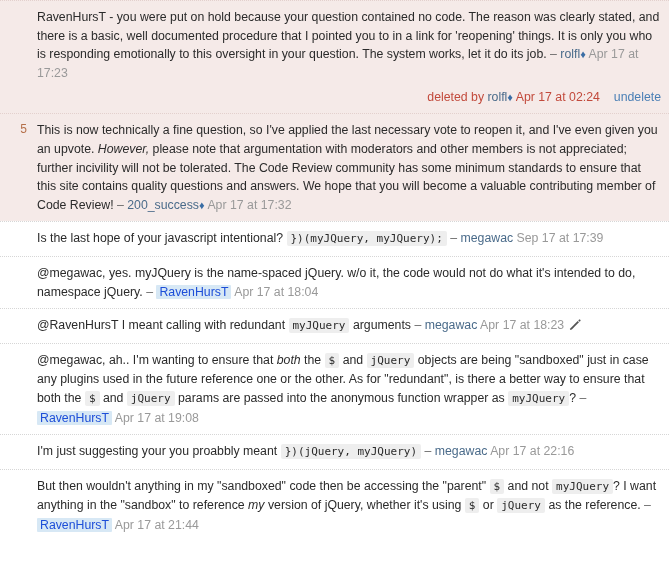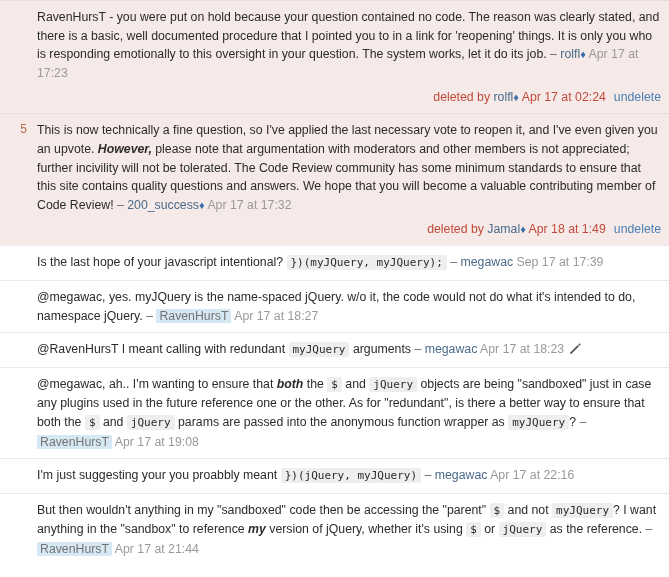--- a/index.html
+++ b/index.html
@@ -55,29 +55,29 @@
     padding:7px 8px 7px 4px;
     line-height:18.6px;
   }
   .comment .text{
     display:block;
     word-wrap:break-word;
   }
   
   .userlink{ color:#4a6b8a; text-decoration:none; }
   .userlink.owner{
-    color:#737373;
+    color:#1d4ed8;
     background:#d7e8f5;
     padding:0 3px;
     border-radius:1px;
   }
   .modflair{ color:#3b6ea5; font-size:11px; }
   .date{ color:#999999; }
   .dash{ color:#666666; }
-  .italic{ font-style:italic;font-weight:bold; }
+  .italic{ font-style:italic; }
   code{
     font-family:"DejaVu Sans Mono", monospace;
     font-size:11px;
     background:#eeeeee;
     padding:1px 4px;
     border-radius:2px;
     color:#2b2b2b;
     white-space:pre;
   }
   
@@ -87,21 +87,21 @@
     padding:0 8px 7px 0;
     color:#c24a3c;
     font-size:12.3px;
     line-height:17px;
   }
   .del-line .u{ color:#4a6b8a; text-decoration:none; }
   .del-line .di{ color:#3b6ea5; font-size:11px; }
   .del-line .undelete{
     color:#4a7fb5;
     text-decoration:none;
-    margin-left:8px;
+    margin-left:14px;
   }
   .edit-icon{
     display:inline-block;
     vertical-align:-2px;
     margin-left:5px;
     width:12px;
     height:12px;
   }
   .edit-icon svg{ display:block; }
 </style>
@@ -118,35 +118,34 @@
       </div>
       <div class="del-line"><span>deleted by</span> <a href="#" class="u">rolfl</a><span class="di">♦</span> <span>Apr 17 at 02:24</span><a href="#" class="undelete">undelete</a></div>
     </div>
     <div class="comment deleted">
       <div class="crow">
         <div class="score-col">5</div>
         <div class="body-col">
           <span class="text"><span>This is now technically a fine question, so I've applied the last necessary vote to reopen it, and I've even given you an upvote. </span><i class="italic">However,</i><span> please note that argumentation with moderators and other members is not appreciated; further incivility will not be tolerated. The Code Review community has some minimum standards to ensure that this site contains quality questions and answers. We hope that you will become a valuable contributing member of Code Review! </span><span class="dash">–</span> <a href="#" class="userlink">200_success</a><span class="modflair">♦</span> <span class="date">Apr 17 at 17:32</span></span>
         </div>
       </div>
-      <div class="del-line"><span>deleted by</span> <a href="#" class="u">Jamal</a><span class="di">♦</span> <span>Apr 18 at 1:49</span><a href="#" class="undelete">undelete</a></div>
     </div>
     <div class="comment">
       <div class="crow">
         <div class="score-col"></div>
         <div class="body-col">
           <span class="text"><span>Is the last hope of your javascript intentional? </span><code>})(myJQuery, myJQuery);</code><span> </span><span class="dash">–</span> <a href="#" class="userlink">megawac</a> <span class="date">Sep 17 at 17:39</span></span>
         </div>
       </div>
     </div>
     <div class="comment">
       <div class="crow">
         <div class="score-col"></div>
         <div class="body-col">
-          <span class="text"><span>@megawac, yes. myJQuery is the name-spaced jQuery. w/o it, the code would not do what it's intended to do, namespace jQuery. </span><span class="dash">–</span> <a href="#" class="userlink owner">RavenHursT</a> <span class="date">Apr 17 at 18:27</span></span>
+          <span class="text"><span>@megawac, yes. myJQuery is the name-spaced jQuery. w/o it, the code would not do what it's intended to do, namespace jQuery. </span><span class="dash">–</span> <a href="#" class="userlink owner">RavenHursT</a> <span class="date">Apr 17 at 18:04</span></span>
         </div>
       </div>
     </div>
     <div class="comment">
       <div class="crow">
         <div class="score-col"></div>
         <div class="body-col">
           <span class="text"><span>@RavenHursT I meant calling with redundant </span><code>myJQuery</code><span> arguments </span><span class="dash">–</span> <a href="#" class="userlink">megawac</a> <span class="date">Apr 17 at 18:23</span><span class="edit-icon"><svg viewBox="0 0 12 12" width="12" height="12">
                 <path d="M1.5 9.2 L0.9 11.1 L2.8 10.5 L10.0 3.3 L8.7 2.0 Z" fill="#555"></path>
                 <path d="M9.3 1.4 L10.6 2.7 L11.4 1.9 C11.7 1.6 11.7 1.3 11.4 1.0 L11.0 0.6 C10.7 0.3 10.4 0.3 10.1 0.6 Z" fill="#555"></path>

